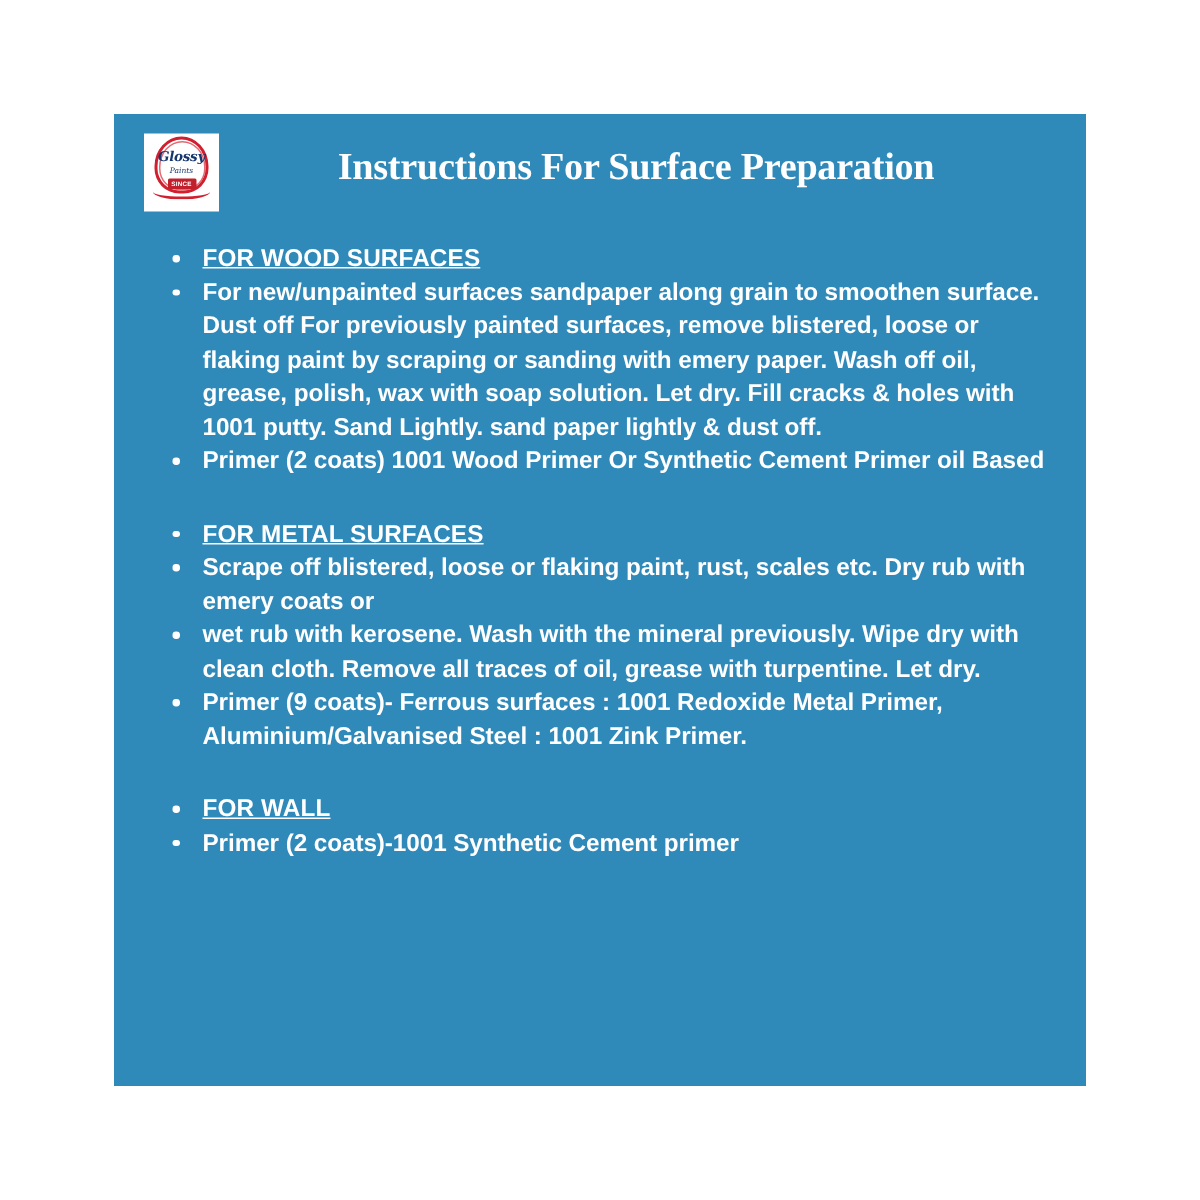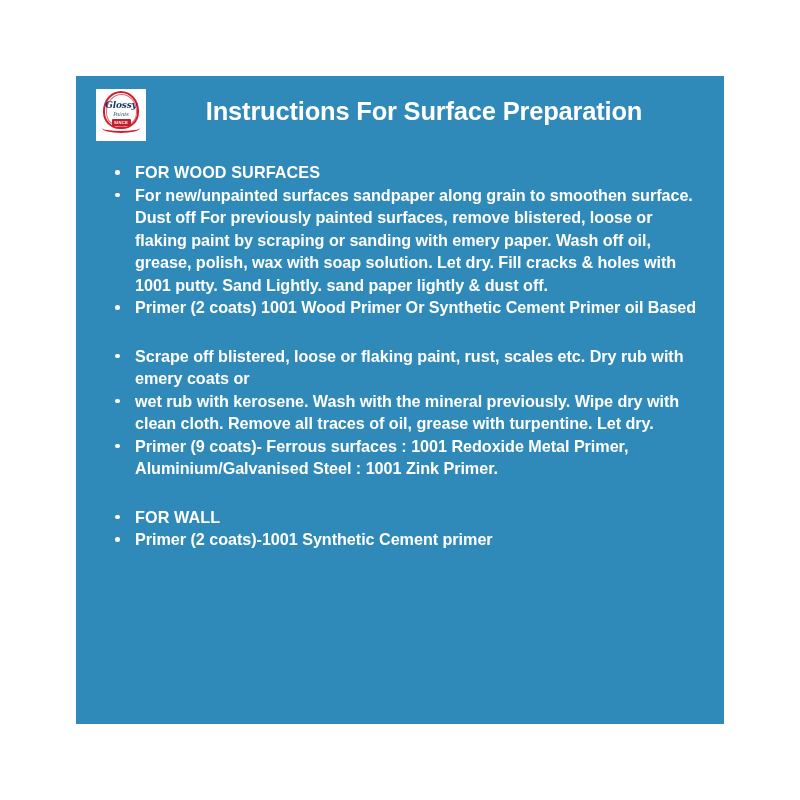--- a/index.html
+++ b/index.html
@@ -140,20 +140,21 @@
     top: 20px;
     text-align: center;
     padding-left: 52px;
     padding-right: 4px;
     box-sizing: border-box;
     color: #ffffff;
     font-size: 25.5px;
     font-weight: bold;
     letter-spacing: -0.2px;
     line-height: 30px;
+    font-family: Liberation Serif, serif;
   }
 
   
   .content {
     position: absolute;
     left: 38px;
     top: 85px;
     width: 592px;
   }
 
@@ -187,20 +188,21 @@
     left: 1px;
     top: 9px;
     width: 4.6px;
     height: 4.6px;
     border-radius: 50%;
     background: #ffffff;
   }
 
   li.bullet.heading {
     letter-spacing: 0.1px;
+    text-decoration: underline;
   }
 </style>
 </head>
 <body>
 
 <div id="page">
 
   <div id="panel" style="background: rgb(47, 137, 185);">
 
     <div class="header">
@@ -224,20 +226,21 @@
       <div class="section">
         <ul class="bullets">
           <li class="bullet heading">FOR  WOOD SURFACES</li>
           <li class="bullet">For new/unpainted surfaces sandpaper along grain to smoothen surface. Dust off For previously painted surfaces, remove blistered, loose or flaking paint by scraping or sanding with emery paper. Wash off oil, grease, polish, wax with soap solution. Let dry. Fill cracks &amp; holes with 1001 putty. Sand Lightly. sand paper lightly &amp; dust off.</li>
           <li class="bullet">Primer (2 coats) 1001 Wood Primer Or Synthetic Cement Primer oil Based</li>
         </ul>
       </div>
 
       <div class="section">
         <ul class="bullets">
+          <li class="bullet heading">FOR METAL SURFACES</li>
           <li class="bullet">Scrape off blistered, loose or flaking paint, rust, scales etc. Dry rub with emery coats or</li>
           <li class="bullet">wet rub with kerosene. Wash with the mineral previously. Wipe dry with clean cloth. Remove all traces of oil, grease with turpentine. Let dry.</li>
           <li class="bullet">Primer (9 coats)- Ferrous surfaces : 1001 Redoxide Metal Primer, Aluminium/Galvanised Steel : 1001 Zink Primer.</li>
         </ul>
       </div>
 
       <div class="section">
         <ul class="bullets">
           <li class="bullet heading">FOR WALL</li>
           <li class="bullet">Primer (2 coats)-1001 Synthetic Cement primer</li>

